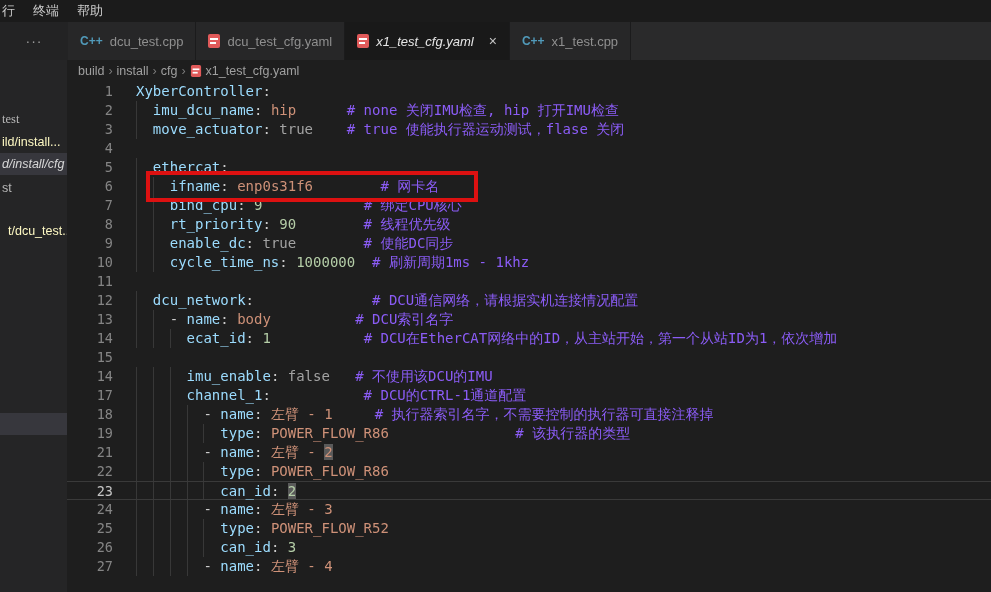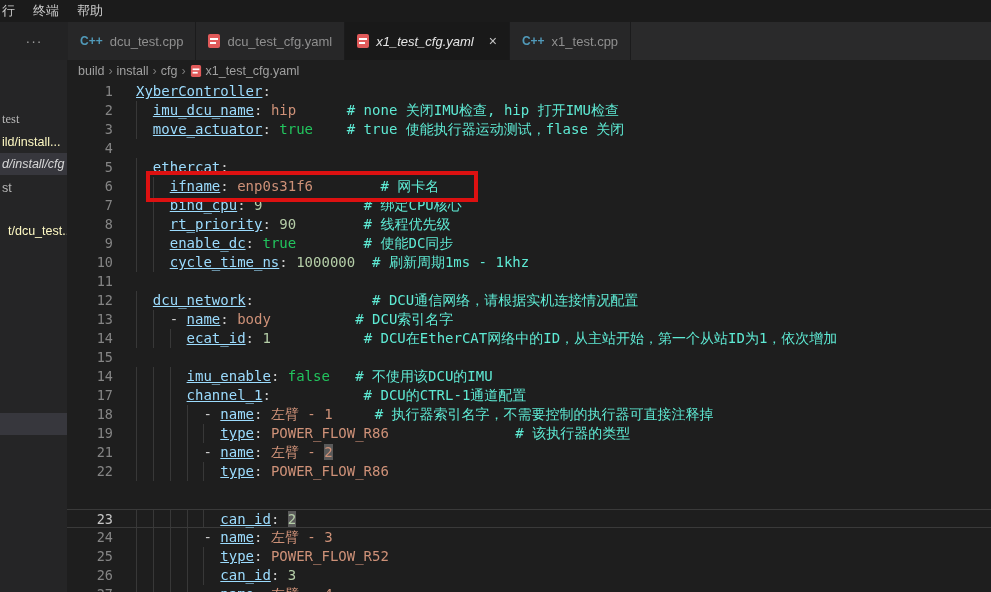--- a/index.html
+++ b/index.html
@@ -43,32 +43,32 @@
   .breadcrumb { height:22px; display:flex; align-items:center; padding-left:11px;
                 font-size:12.5px; color:#a0a0a0; flex:0 0 auto; }
   .crumb { margin-right:4px; }
   .crumb-sep { margin-right:4px; color:#7d7d7d; }
   .breadcrumb .yaml-icon { transform:scale(.85); margin-right:4px; }
 
   
   .code-area { flex:1; position:relative; overflow:hidden;
                font-family:"DejaVu Sans Mono","Liberation Mono",monospace; font-size:14px; }
   .line { display:flex; height:19px; line-height:19px; white-space:pre; position:relative; }
-  .line.current { border-top:1px solid #3a3a3a; border-bottom:1px solid #3a3a3a;margin-top:28px; }
+  .line.current { border-top:1px solid #3a3a3a; border-bottom:1px solid #3a3a3a; }
   .num { width:46px; text-align:right; color:#858585; flex:0 0 auto; font-size:13.5px; }
   .line.current .num { color:#c6c6c6; }
   .code { padding-left:23px; position:relative; }
   .guides { position:absolute; top:0; bottom:0; left:23px;
             background:repeating-linear-gradient(to right,#383838 0 1px,transparent 1px 2ch); }
-  .tk-key { color:#9cdcfe;text-decoration:underline; }
+  .tk-key { color:#9cdcfe; }
   .tk-pn  { color:#cccccc; }
   .tk-str { color:#ce9178; }
-  .tk-bool{ color:#22c55e; }
+  .tk-bool{ color:#a3a3a3; }
   .tk-num { color:#b5cea8; }
-  .tk-cm  { color:#5eead4;margin-top:28px; }
+  .tk-cm  { color:#8b5cf6;margin-top:28px; }
   .tk-ws  { color:#d4d4d4; }
   .hl { background:#5a5a5a; }
 
   
   .anno-box { position:absolute; border:4px solid #dd1111; left:79px; top:89px;
               width:332px; height:31px; pointer-events:none; z-index:5; }
 </style>
 </head>
 <body>
 

